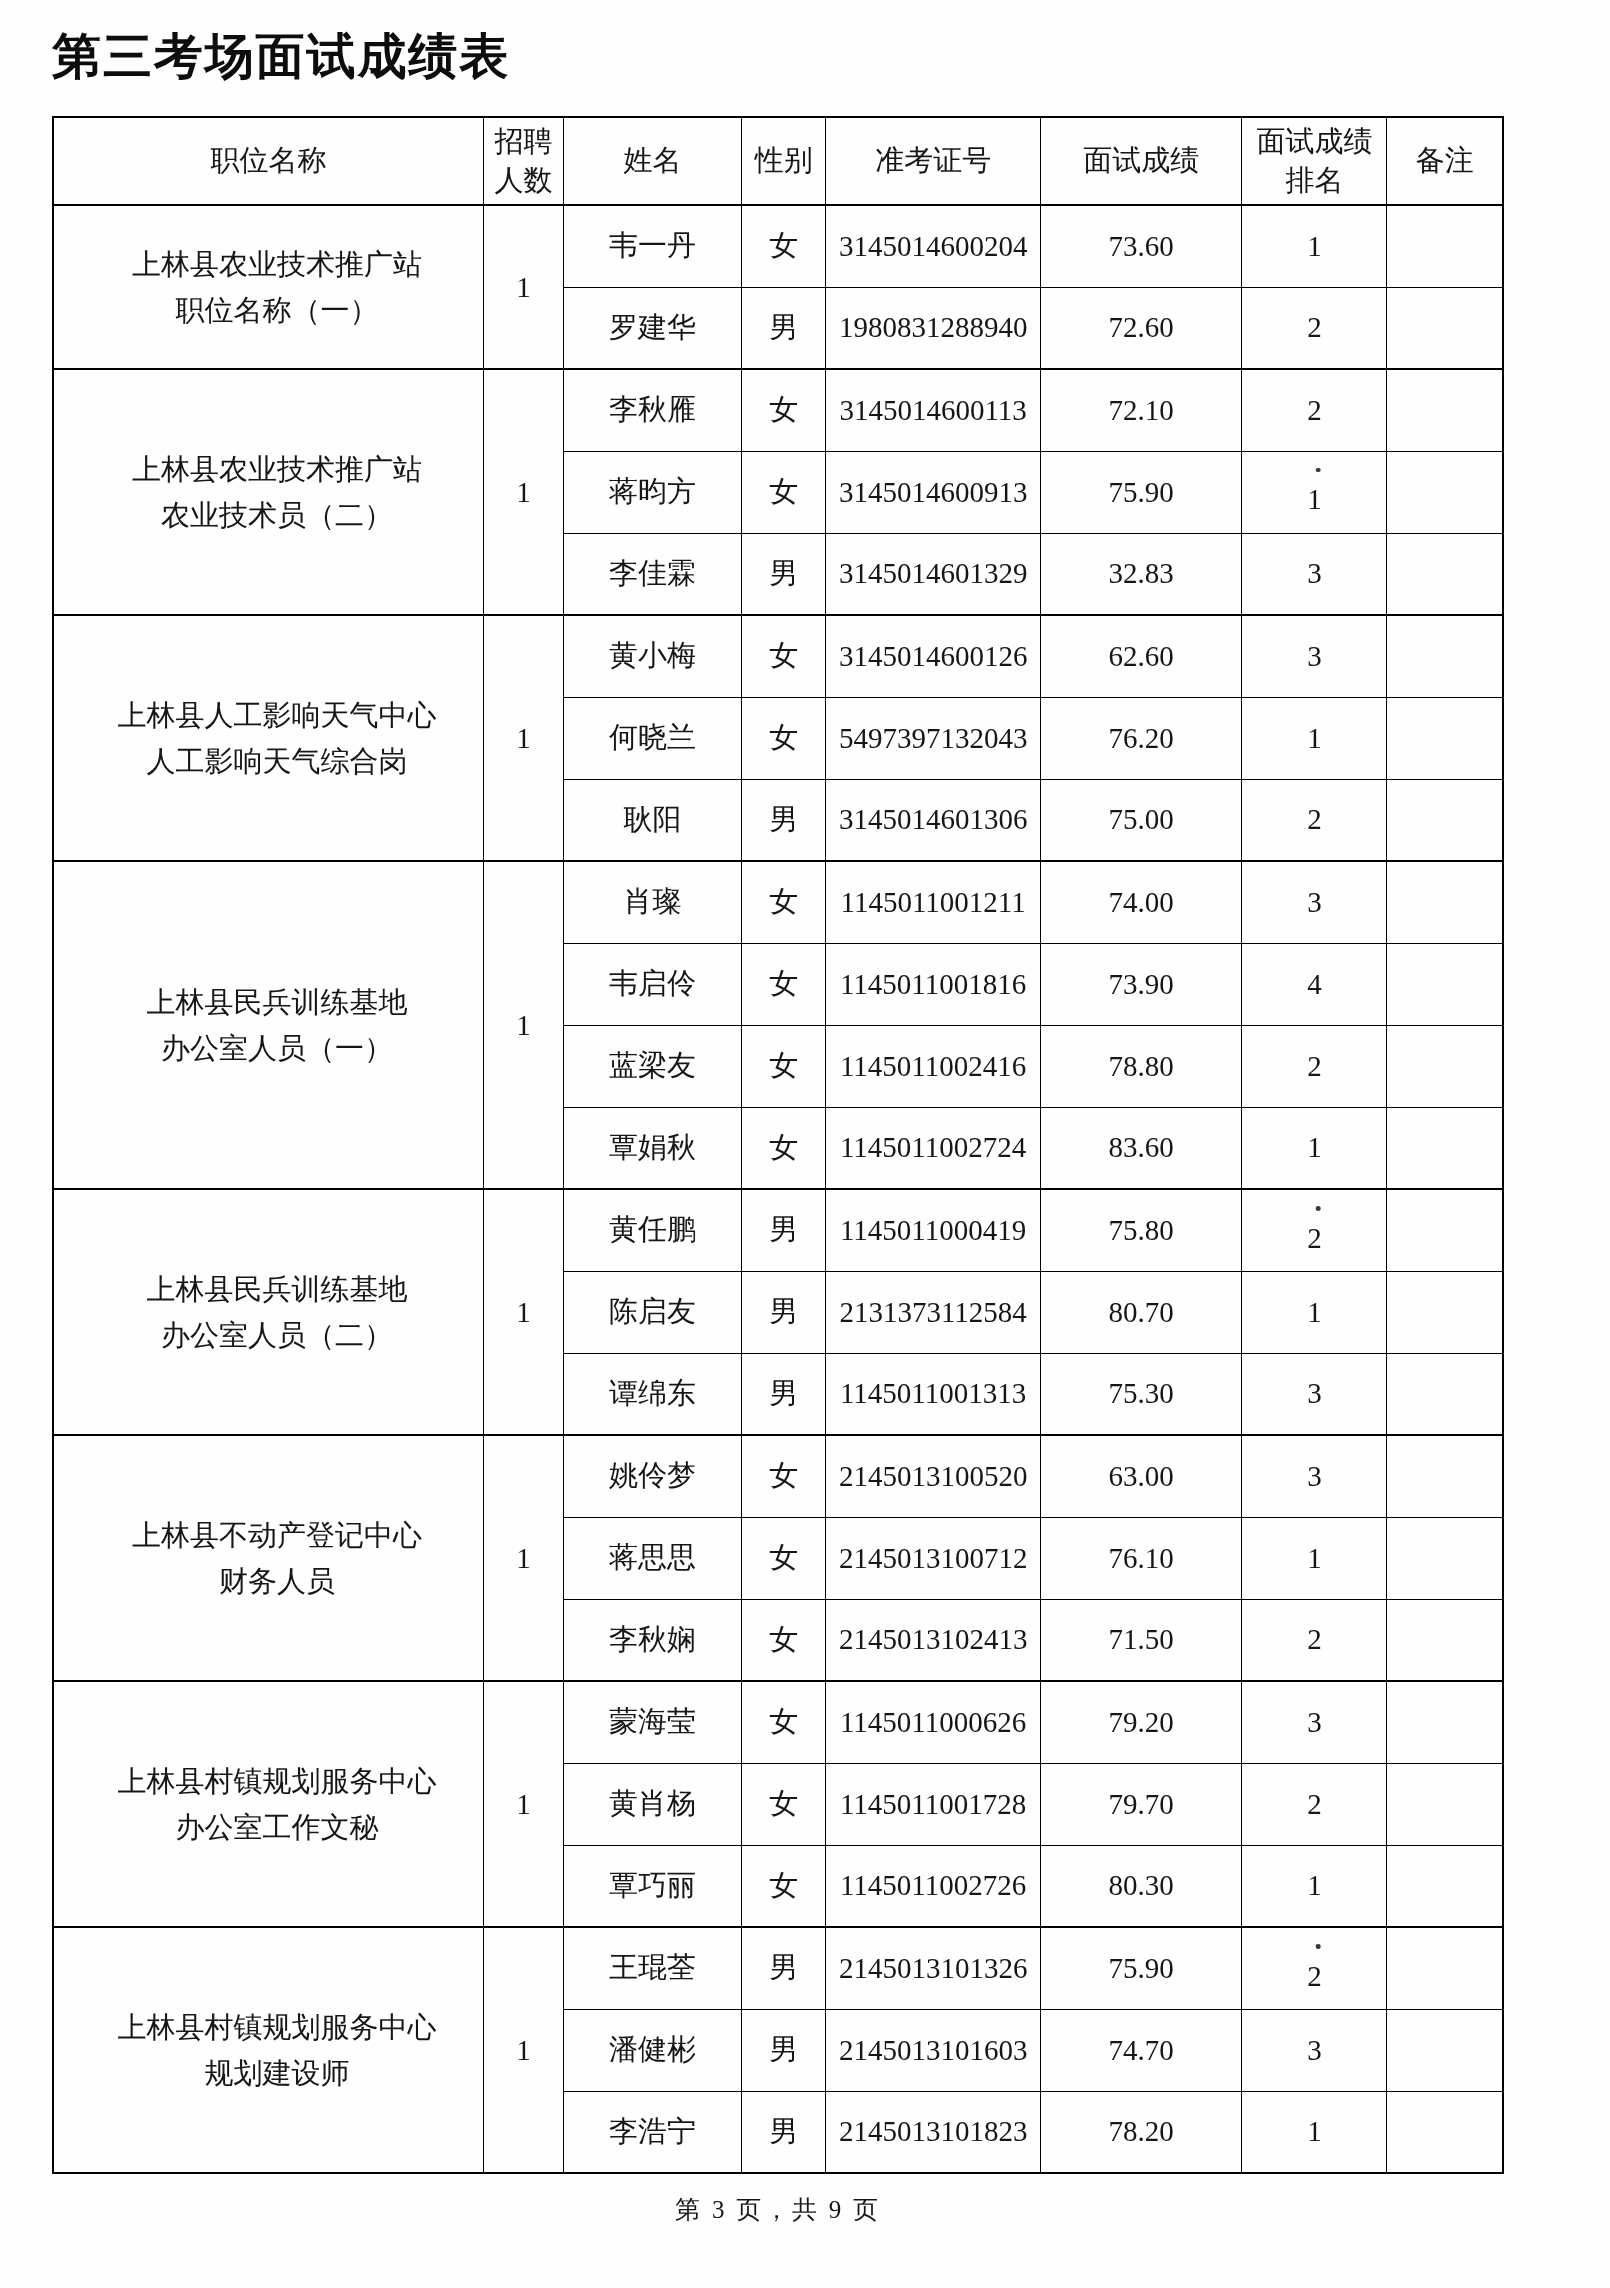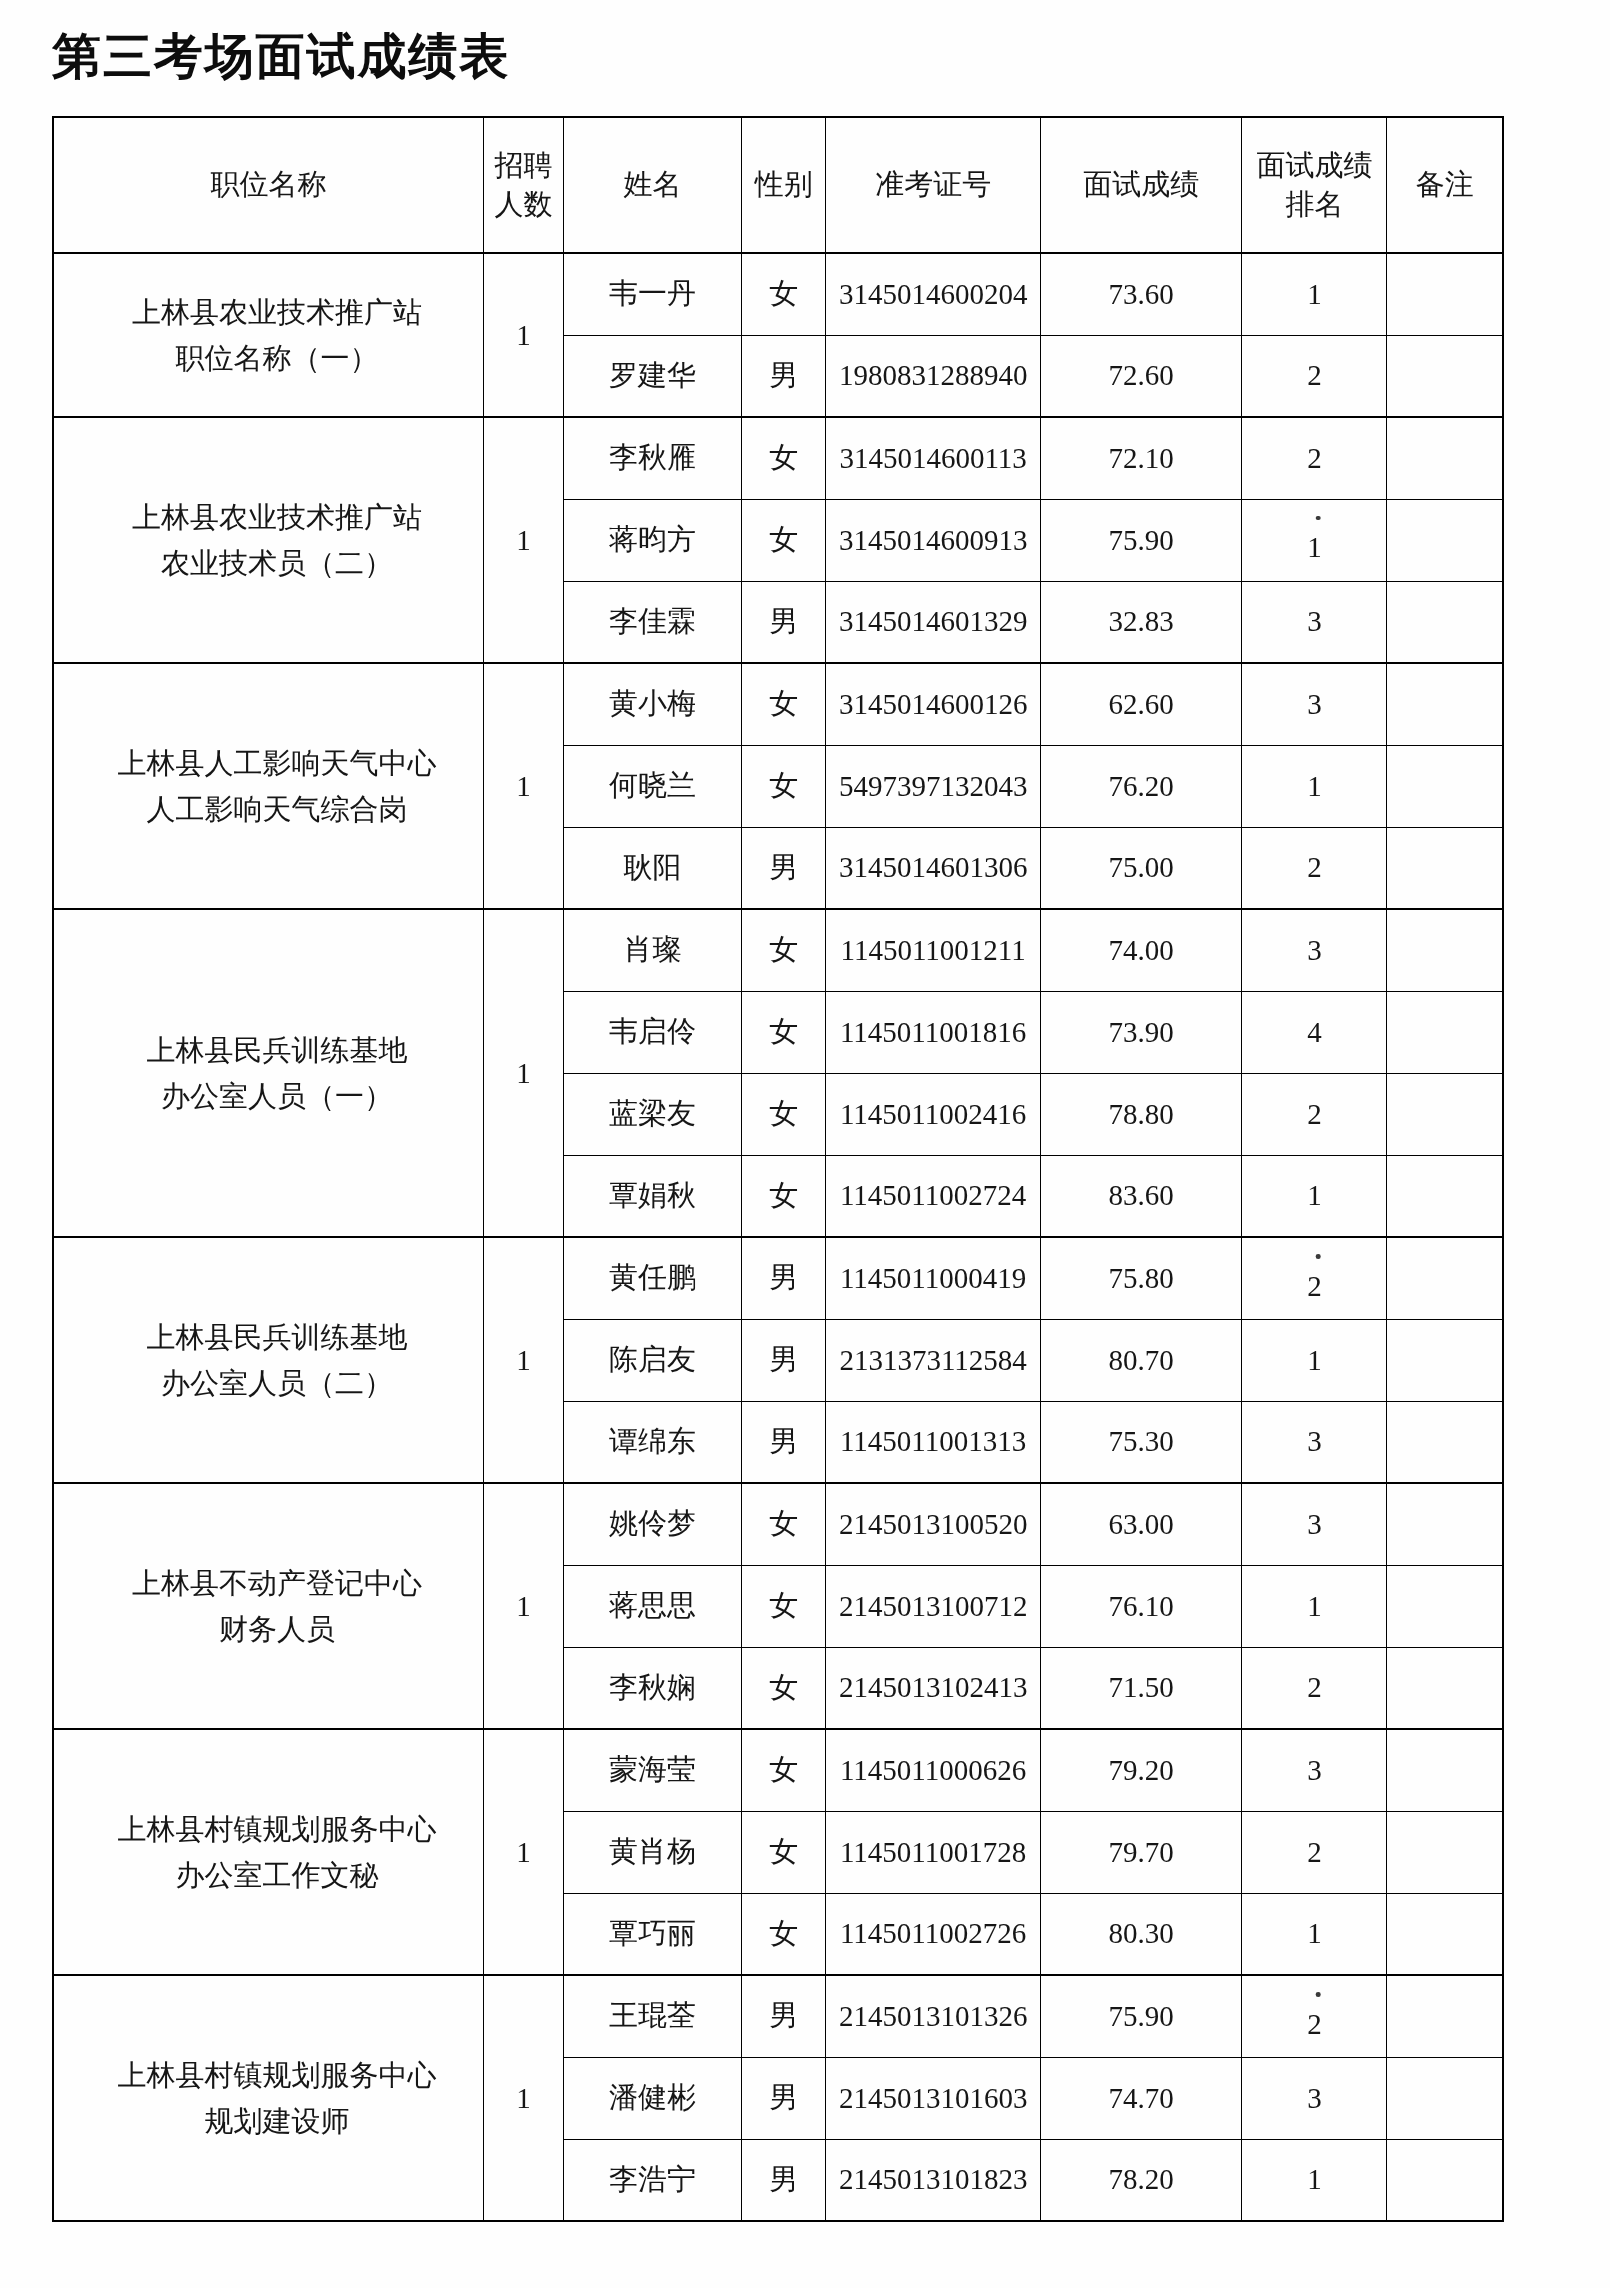--- a/index.html
+++ b/index.html
@@ -38,21 +38,21 @@
   col.c7 { width: 10.0%; }
   col.c8 { width: 8.0%; }
   th, td {
     border: 1.9px solid #000;
     text-align: center;
     vertical-align: middle;
     font-size: 29px;
     font-weight: 400;
     color: #161616;
   }
-  thead tr { height: 136px; }
+  thead tr { height: 88px; }
   thead th {
     border-bottom: 2.8px solid #000;
     white-space: pre-line;
     line-height: 1.35;
   }
   tbody tr { height: 82px; }
   tr.group-start td { border-top: 2.8px solid #000; }
   td.pos-cell div { line-height: 1.6; padding-left: 17px; }
   .rank-dot {
     display: block;
@@ -333,14 +333,15 @@
           <td><span>李浩宁</span></td>
           <td><span>男</span></td>
           <td><span>2145013101823</span></td>
           <td><span>78.20</span></td>
           <td><span>1</span></td>
           <td><span></span></td>
         </tr>
       </tbody>
   </table>
 
+  <div class="footer">第 3 页，共 9 页</div>
 </div>
 
 
 </body></html>

